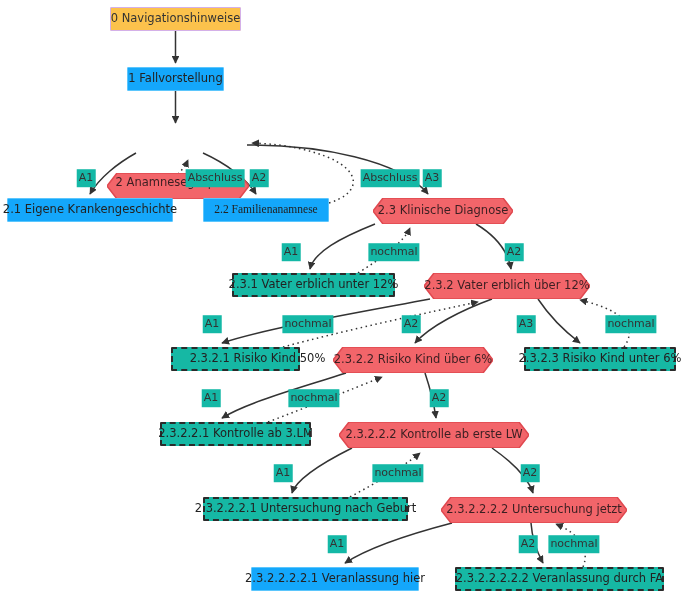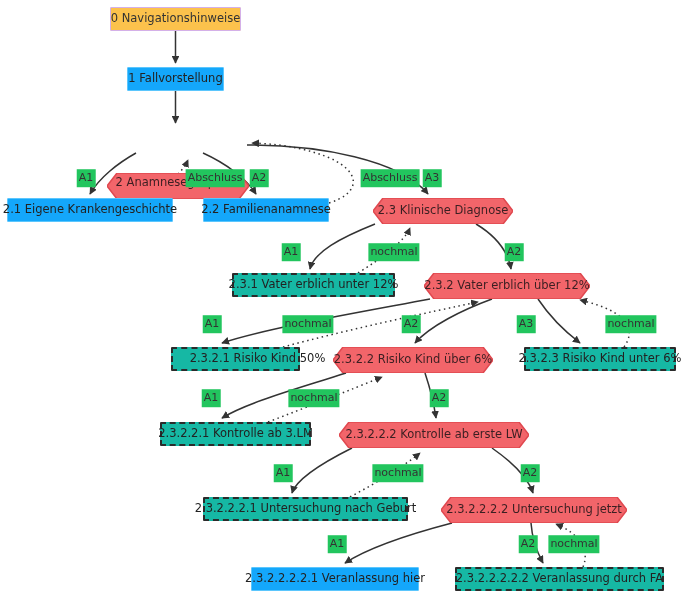--- a/index.html
+++ b/index.html
@@ -69,21 +69,21 @@
     z-index: 2;
     font-size: 11.5px;
     color: #3b1f22;
     white-space: nowrap;
     line-height: 1;
   }
   .edge-label {
     position: absolute;
     font-size: 11px;
     color: #333333;
-    background: #22c55e;
+    background: #14b8a6;
     padding: 3px 2px;
     line-height: 1.05;
     white-space: nowrap;
     z-index: 4;
     transform: translate(-50%, -50%);
   }
 </style>
 </head>
 <body>
 
@@ -163,21 +163,21 @@
     <svg width="142" height="26" viewBox="0 0 142 26">
       <polygon points="10,0 132,0 142,13 132,26 10,26 0,13" fill="#f2656a" stroke="#e0484f" stroke-width="1.5"></polygon>
     </svg>
     <span class="hex-label">2 Anamnesegespräch</span>
   </div>
 
   <div class="node node-rect blue" style="left:7px; top:198px; width:166px; height:24px;">
     <span>2.1 Eigene Krankengeschichte</span>
   </div>
 
-  <div class="node node-rect blue" style="left:203px; top:198px; width:126px; height:24px;">
+  <div class="node node-rect blue" style="left:203px; top:198px; width:126px; height:24px;font-family:Liberation Serif, serif;">
     <span>2.2 Familienanamnese</span>
   </div>
 
   <div class="hex-wrap" style="left:361px; top:198px; width:140px; height:26px;margin-left:12px;">
     <svg width="140" height="26" viewBox="0 0 140 26">
       <polygon points="10,0 130,0 140,13 130,26 10,26 0,13" fill="#f2656a" stroke="#e0484f" stroke-width="1.5"></polygon>
     </svg>
     <span class="hex-label">2.3 Klinische Diagnose</span>
   </div>
 

